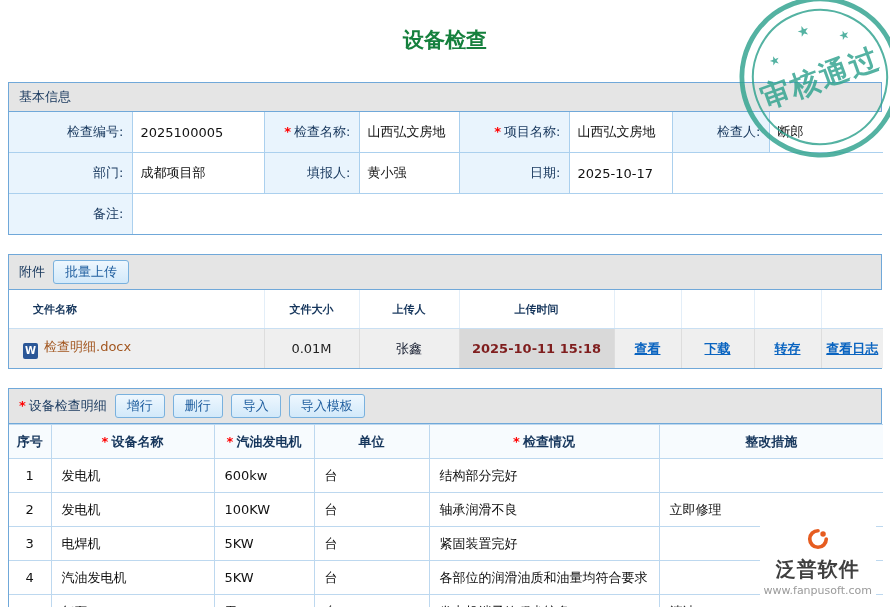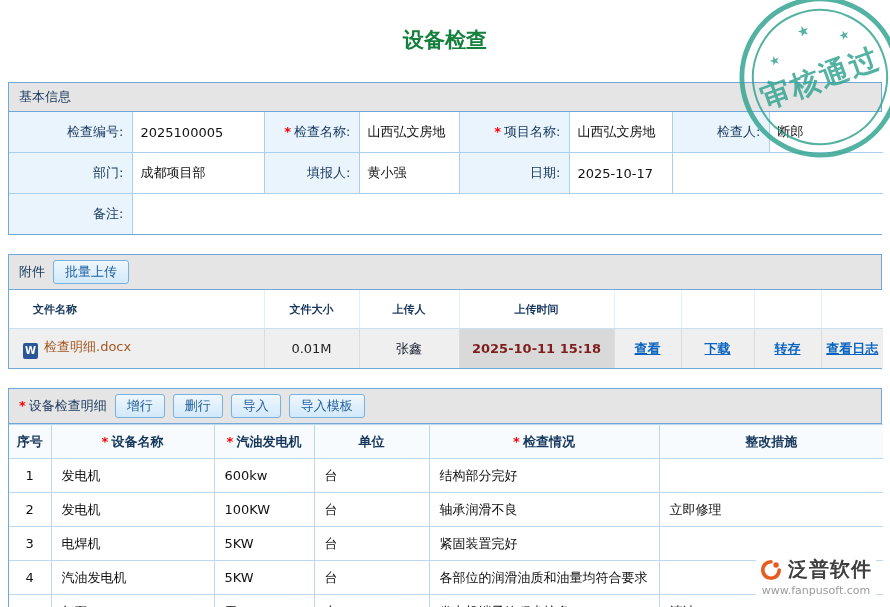--- a/index.html
+++ b/index.html
@@ -53,21 +53,21 @@
   .detail-table tr th:first-child,.detail-table tr td:first-child{border-left:none;}
   .detail-table tr th:last-child,.detail-table tr td:last-child{border-right:none;}
   .detail-table tr:last-child td{border-bottom:none;}
 
   
   .stamp{position:absolute;top:-8px;right:-15px;width:170px;height:170px;transform:rotate(-20deg);
     opacity:.82;z-index:10;pointer-events:none;}
 
   
   .footer-brand{position:absolute;right:14px;bottom:8px;text-align:center;z-index:9;background:#fff;padding:2px 4px;}
-  .brand-row{display:flex;align-items:center;justify-content:center;gap:6px;}
+  .brand-row{display:flex;align-items:center;justify-content:center;gap:6px;flex-direction:column;}
   .brand-name{font-size:20px;font-weight:bold;color:#3f3f3f;letter-spacing:1px;}
   .brand-url{font-size:11px;color:#9a9a9a;margin-top:1px;}
 </style>
 </head>
 <body>
 
 <h1 class="page-title">设备检查</h1>
 
 <div class="stamp">
   <svg width="170" height="170" viewBox="0 0 170 170">

